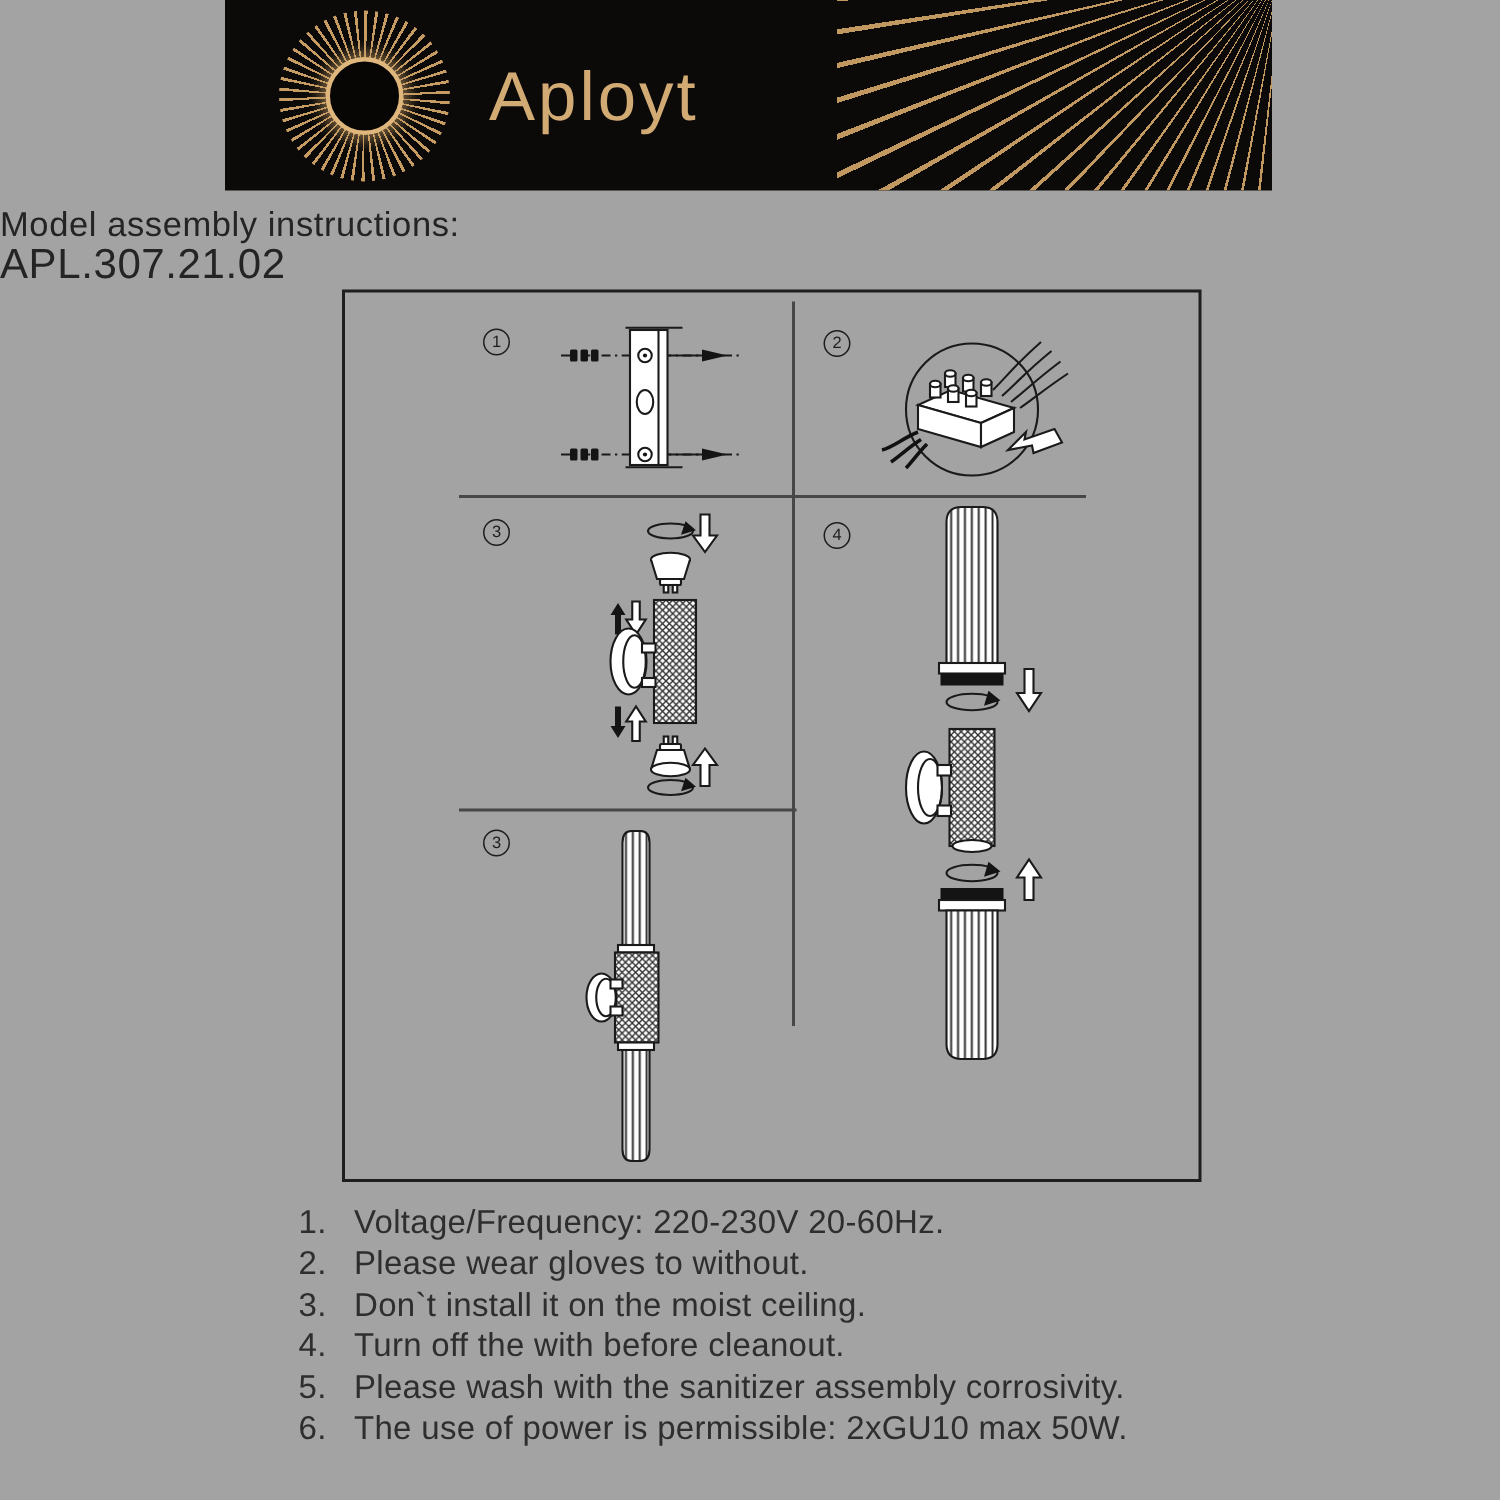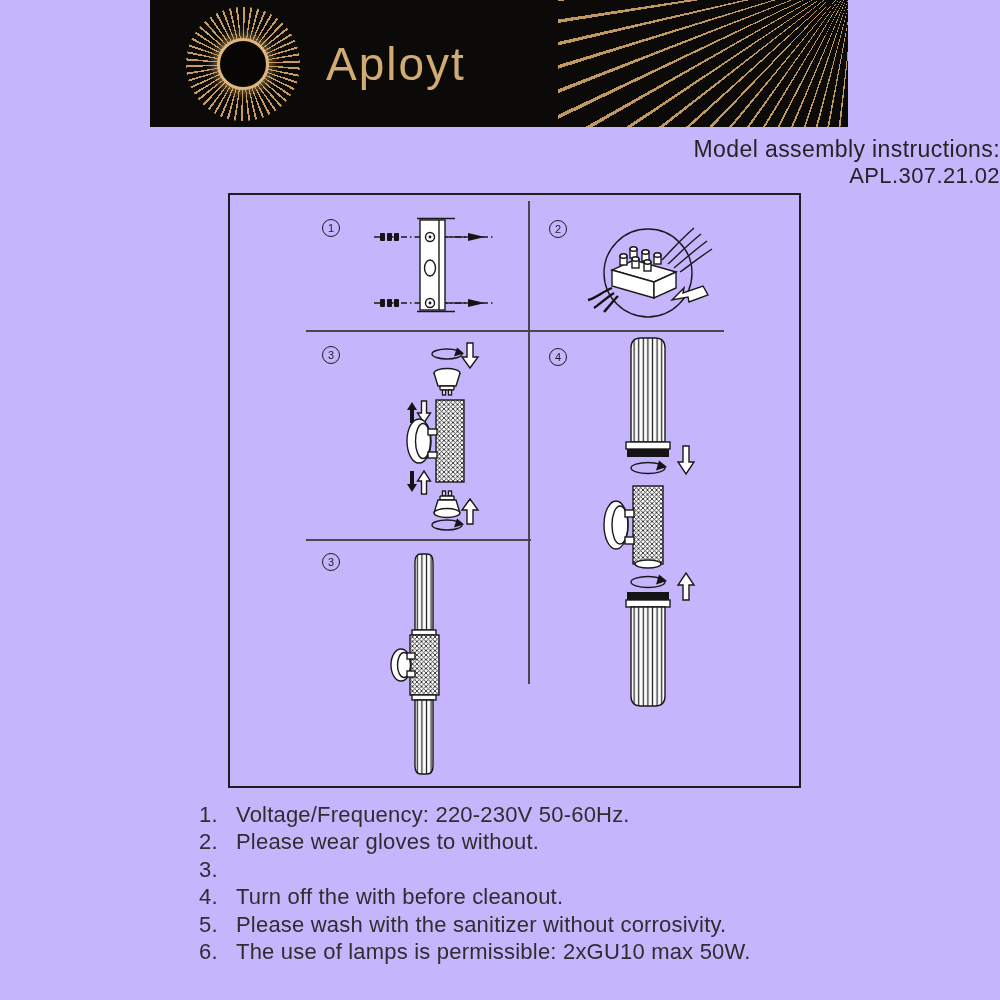--- a/index.html
+++ b/index.html
@@ -1,17 +1,17 @@
 <!DOCTYPE html>
 <html><head>
 <meta charset="utf-8">
 <style>
   html,body{margin:0;padding:0;background:#ffffff;}
   .page{
-    position:relative;width:1000px;height:1000px;background:#c4b5fd;overflow:hidden;
+    position:relative;width:1000px;height:1000px;background:#a3a3a3;overflow:hidden;
     font-family:"Liberation Sans", sans-serif;color:#2b2b2b;
   }
   
   .banner{position:absolute;left:150px;top:0;width:698px;height:127px;background:#0b0a09;overflow:hidden;}
   .logo{
     position:absolute;left:36px;top:7px;width:114px;height:114px;border-radius:50%;
     background:repeating-conic-gradient(from 0deg,#c79c62 0deg 2.1deg,#0b0a09 2.1deg 7.2deg);
   }
   .logo-center{
     position:absolute;left:50%;top:50%;width:46px;height:46px;transform:translate(-50%,-50%);
@@ -20,23 +20,23 @@
   }
   .brand{
     position:absolute;left:176px;top:0;height:127px;display:flex;align-items:center;
     color:#d2ab74;font-size:46px;font-weight:400;letter-spacing:2px;
   }
   .fan{
     position:absolute;right:0;top:0;width:290px;height:127px;
     background:repeating-conic-gradient(from 0deg at 103% -20%,rgba(0,0,0,0) 0deg 3.5deg,#c1985f 3.5deg 4.15deg);
   }
   
-  .heading{position:absolute;left:0;top:136px;width:1000px;text-align:right;}
+  .heading{position:absolute;left:0;top:136px;width:1000px;text-align:left;}
   .heading .t1{font-size:23px;letter-spacing:.4px;color:#242424;line-height:27px;}
-  .heading .t2{font-size:22px;letter-spacing:.4px;color:#242424;line-height:26px;}
+  .heading .t2{font-size:28px;letter-spacing:.4px;color:#242424;line-height:26px;}
   
   .dbox{position:absolute;left:228px;top:193px;width:569px;height:591px;border:2px solid #1e1e1e;}
   .divider{position:absolute;background:#474747;}
   .dv-h1{left:76px;top:135px;width:418px;height:2px;}
   .dv-h2{left:76px;top:344px;width:225px;height:2px;}
   .dv-v{left:298px;top:6px;width:2px;height:483px;}
   .badge{
     position:absolute;width:16px;height:16px;border:1.4px solid #1d1d1d;border-radius:50%;
     font-size:11px;line-height:16px;text-align:center;color:#1d1d1d;
   }
@@ -234,36 +234,37 @@
         <rect class="wh" x="107" y="133" width="8" height="6"></rect>
       </g>
       <rect class="wh" x="112" y="157" width="24" height="5"></rect>
       <path d="M115,162 L133,162 L133,228 Q133,236 127,236 L121,236 Q115,236 115,228 Z" fill="url(#ribs)" stroke="#1a1a1a" stroke-width="1.4"></path>
     </svg>
   </div>
 
   <div class="instructions">
     <div class="item">
       <span class="num">1.</span>
-      <span>Voltage/Frequency: 220-230V 50-60Hz.</span>
+      <span>Voltage/Frequency: 220-230V 20-60Hz.</span>
     </div>
     <div class="item">
       <span class="num">2.</span>
       <span>Please wear gloves to without.</span>
     </div>
     <div class="item">
       <span class="num">3.</span>
+      <span>Don`t install it on the moist ceiling.</span>
     </div>
     <div class="item">
       <span class="num">4.</span>
       <span>Turn off the with before cleanout.</span>
     </div>
     <div class="item">
       <span class="num">5.</span>
-      <span>Please wash with the sanitizer without corrosivity.</span>
+      <span>Please wash with the sanitizer assembly corrosivity.</span>
     </div>
     <div class="item">
       <span class="num">6.</span>
-      <span>The use of lamps is permissible: 2xGU10 max 50W.</span>
+      <span>The use of power is permissible: 2xGU10 max 50W.</span>
     </div>
   </div>
 
 </div>
 
 </body></html>

